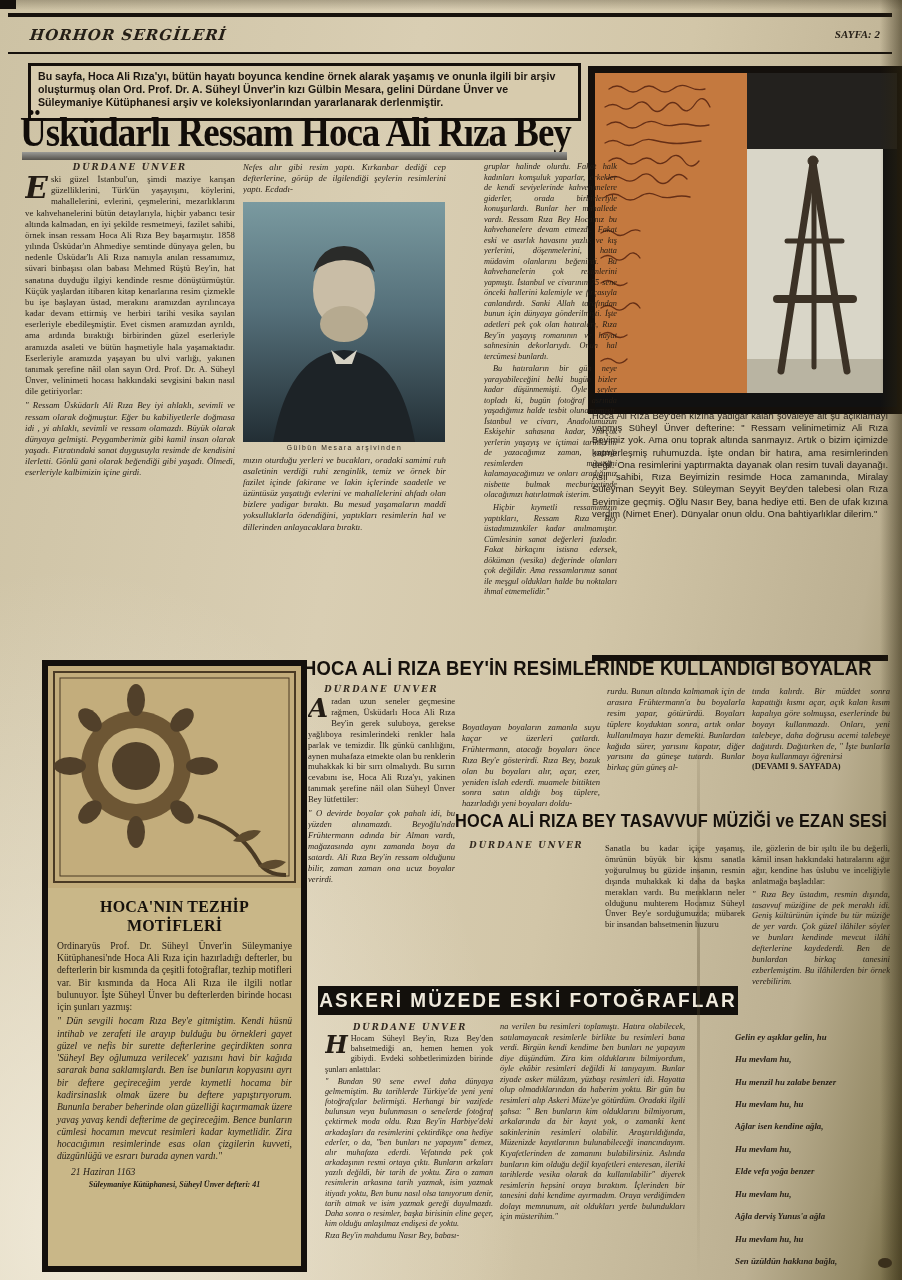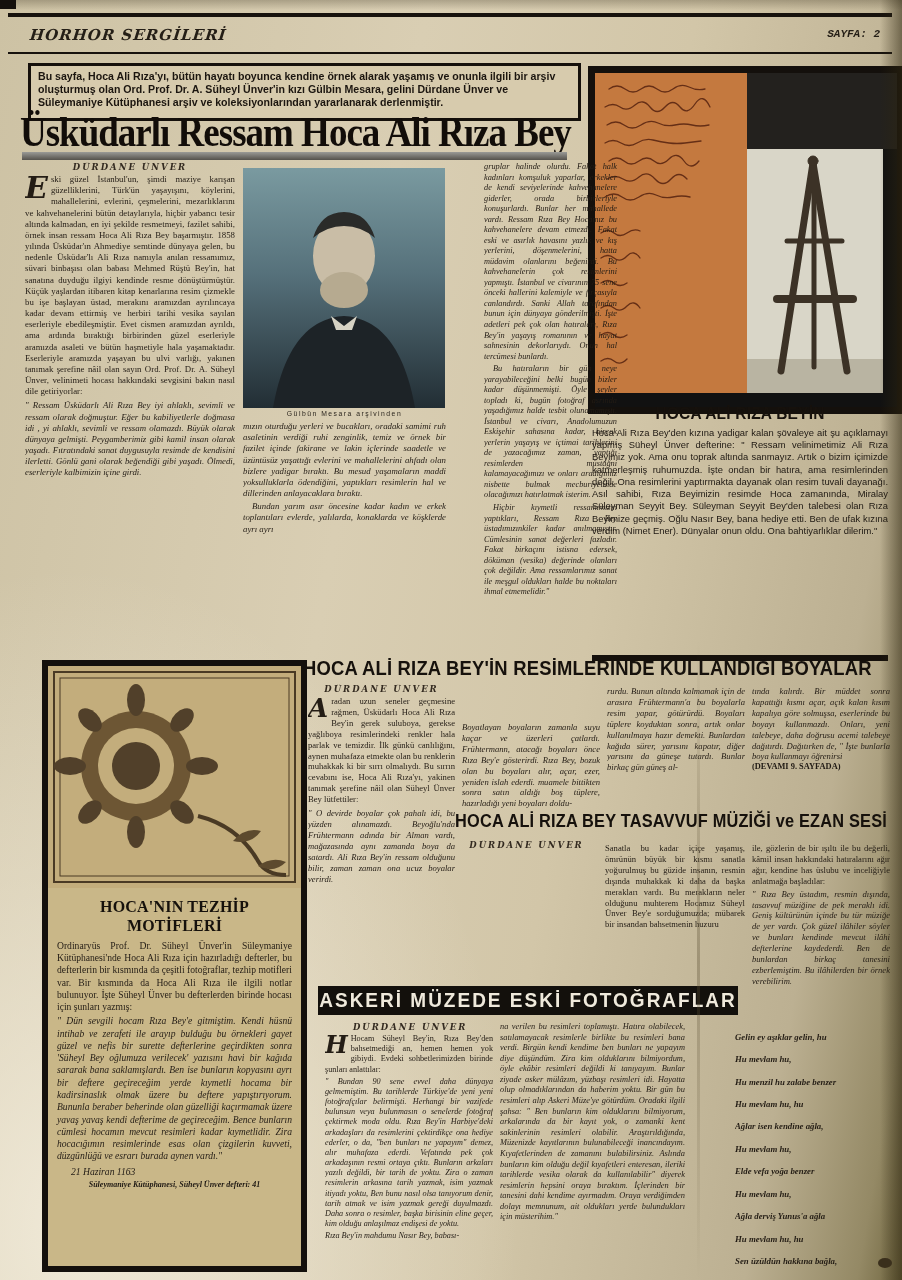--- a/index.html
+++ b/index.html
@@ -25,21 +25,21 @@
   .rule{background:#17120d;}
   .overlay{pointer-events:none;}
 </style>
 </head>
 <body>
 
 <div id="page">
 
   <div class="abs rule" style="left:8px;top:13px;width:884px;height:4px;"></div>
   <div class="abs" style="left:30px;top:26px;font-family:'DejaVu Serif',serif;font-style:italic;font-weight:bold;font-size:15px;letter-spacing:1px;color:#241e16;transform:skewX(-6deg);">HORHOR SERGİLERİ</div>
-  <div class="abs" style="right:22px;top:28px;font-family:Liberation Mono, monospace;font-style:italic;font-weight:bold;font-size:11px;color:#241e16;">SAYFA: 2</div>
+  <div class="abs" style="right:22px;top:28px;font-family:Liberation Serif, serif;font-style:italic;font-weight:bold;font-size:11px;color:#241e16;">SAYFA: 2</div>
   <div class="abs rule" style="left:8px;top:52px;width:884px;height:2px;"></div>
 
   <div class="abs" style="left:28px;top:63px;width:533px;height:44px;border:3px solid #15100b;background:#d7cbad;padding:4px 7px;font-family:'Liberation Sans',sans-serif;font-weight:bold;font-size:10.6px;line-height:1.22;color:#1b150f;">Bu sayfa, Hoca Ali Rıza'yı, bütün hayatı boyunca kendine örnek alarak yaşamış ve onunla ilgili bir arşiv oluşturmuş olan Ord. Prof. Dr. A. Süheyl Ünver'in kızı Gülbin Mesara, gelini Dürdane Ünver ve Süleymaniye Kütüphanesi arşiv ve koleksiyonlarından yararlanarak derlenmiştir.</div>
 
   <div class="abs" style="left:20px;top:108px;width:560px;font-family:'Liberation Serif',serif;font-weight:bold;font-size:37px;letter-spacing:-1px;color:#120d09;white-space:nowrap;transform:scaleY(1.12);transform-origin:left top;">Üsküdarlı Ressam Hoca Ali Rıza Bey</div>
   <div class="abs" style="left:22px;top:152px;width:545px;height:8px;background:linear-gradient(#9a9a96,#55524c);"></div>
 
   <div class="abs" style="left:588px;top:66px;width:302px;height:334px;border:7px solid #14100c;background:#111;display:flex;">
     <div style="width:152px;height:100%;">
       <svg width="152" height="320" viewBox="0 0 152 320" preserveAspectRatio="none">
@@ -81,55 +81,54 @@
 
   <div class="abs col" style="left:25px;top:162px;width:210px;height:498px;">
     <div class="byline">DÜRDANE ÜNVER</div>
     <div class="body-txt" style="font-size:8.8px;">
       <span class="dropcap">E</span><span>ski güzel İstanbul'un, şimdi maziye karışan güzelliklerini, Türk'ün yaşayışını, köylerini, mahallelerini, evlerini, çeşmelerini, mezarlıklarını ve kahvehanelerini bütün detaylarıyla, hiçbir yabancı tesir altında kalmadan, en iyi şekilde resmetmeyi, fazilet sahibi, örnek insan ressam Hoca Ali Rıza Bey başarmıştır. 1858 yılında Üsküdar'ın Ahmediye semtinde dünyaya gelen, bu nedenle Üsküdar'lı Ali Rıza namıyla anılan ressamımız, süvari binbaşısı olan babası Mehmed Rüştü Bey'in, hat sanatına duyduğu ilgiyi kendinde resme dönüştürmüştür. Küçük yaşlardan itibaren kitap kenarlarına resim çizmekle bu işe başlayan üstad, merakını aramızdan ayrılıncaya kadar devam ettirmiş ve herbiri tarihi vesika sayılan eserleriyle ebedileşmiştir. Evet cismen aramızdan ayrıldı, ama ardında bıraktığı birbirinden güzel eserleriyle aramızda asaleti ve bütün haşmetiyle hala yaşamaktadır. Eserleriyle aramızda yaşayan bu ulvi varlığı, yakınen tanımak şerefine nâil olan sayın Ord. Prof. Dr. A. Süheyl Ünver, velinimeti hocası hakkındaki sevgisini bakın nasıl dile getiriyorlar:</span>
     </div>
     <div class="body-txt ital" style="font-size:8.8px;margin-top:3px;">" Ressam Üsküdarlı Ali Rıza Bey iyi ahlaklı, sevimli ve ressam olarak doğmuştur. Eğer bu kabiliyetlerle doğmasa idi , yi ahlaklı, sevimli ve ressam olamazdı. Büyük olarak dünyaya gelmişti. Peygamberimiz gibi kamil insan olarak yaşadı. Fıtratındaki sanat duygusuyla resimde de kendisini ilerletti. Gönlü gani olarak beğendiği gibi yaşadı. Ölmedi, eserleriyle kalbimizin içine girdi.</div>
   </div>
 
   <div class="abs col" style="left:243px;top:162px;width:203px;height:498px;">
+    <div class="body-txt ital" style="font-size:8.8px;">Nefes alır gibi resim yaptı. Kırkanbar dediği cep defterlerine, görüp de ilgilendiği şeylerin resimlerini yaptı. Ecdadı-</div>
     <div style="width:202px;height:240px;margin-top:6px;">
       <svg width="202" height="240" viewBox="0 0 202 240" preserveAspectRatio="none">
         <defs>
           <linearGradient id="pg" x1="0" y1="0" x2="0" y2="1">
             <stop offset="0" stop-color="#7a9aa0"></stop>
               <stop offset=".45" stop-color="#55707a"></stop>
               <stop offset="1" stop-color="#222e34"></stop>
           </linearGradient>
         </defs>
         <rect width="202" height="240" fill="url(#pg)"></rect>
         <path d="M30,240 C42,172 70,150 101,148 C132,150 160,172 172,240 Z" fill="#1d2327"></path>
         <ellipse cx="101" cy="88" rx="31" ry="39" fill="#c9bda6"></ellipse>
         <path d="M70,70 q8,-26 31,-26 q23,0 31,26 q-14,-12 -31,-12 q-17,0 -31,12Z" fill="#2a2b29"></path>
         <ellipse cx="101" cy="122" rx="24" ry="18" fill="#b6aa90"></ellipse>
         <path d="M88,148 l13,10 l13,-10 l-5,14 h-16 Z" fill="#d6d2c4"></path>
       </svg>
     </div>
     <div class="caption" style="margin:2px 0 4px 0;">Gülbün Mesara arşivinden</div>
     <div class="body-txt ital" style="font-size:8.8px;">
         <p>mızın oturduğu yerleri ve bucakları, oradaki samimi ruh asaletinin verdiği ruhi zenginlik, temiz ve örnek bir fazilet içinde fakirane ve lakin içlerinde saadetle ve üzüntüsüz yaşattığı evlerini ve mahallelerini ahfadı olan bizlere yadigar bıraktı. Bu mesud yaşamaların maddi yoksulluklarla ödendiğini, yaptıkları resimlerin hal ve dillerinden anlayacaklara bıraktı.</p>
-        <p>Bundan yarım asır öncesine kadar kadın ve erkek toplantıları evlerde, yalılarda, konaklarda ve köşklerde ayrı ayrı</p>
       </div>
   </div>
 
   <div class="abs col" style="left:452px;top:162px;width:133px;height:500px;margin-left:32px;">
     <div class="body-txt ital" style="font-size:8.3px;">
         <p>gruplar halinde olurdu. Fakat halk kadınları komşuluk yaparlar, erkekler de kendi seviyelerinde kahvehanelere giderler, orada birbirleriyle konuşurlardı. Bunlar her mahallede vardı. Ressam Rıza Bey Hocamız bu kahvehanelere devam etmezdi. Fakat eski ve asırlık havasını yazlık ve kış yerlerini, döşenmelerini, hatta müdavim olanlarını beğenirdi. Bu kahvehanelerin çok resimlerini yapmıştı. İstanbul ve civarının 75 sene önceki hallerini kalemiyle ve fırçasıyla canlandırdı. Sanki Allah tarafından bunun için dünyaya gönderilmişti. İşte adetleri pek çok olan hatıraları, Rıza Bey'in yaşayış romanının ve hayat sahnesinin dekorlarıydı. Onun hal tercümesi bunlardı.</p>
         <p>Bu hatıraların bir gün neye yarayabileceğini belki bugün bizler kadar düşünmemişti. Öyle şeyler topladı ki, bugün fotoğraf asrında yaşadığımız halde tesbit olunamamıştı. İstanbul ve civarı, Anadolumuzun Eskişehir sahasına kadar, birçok yerlerin yaşayış ve içtimai tarihlerini de yazacağımız zaman, yaptığı resimlerden müstağni kalamayacağımızı ve onları aradığımız nisbette bulmak mecburiyetinde olacağımızı hatırlatmak isterim.</p>
         <p>Hiçbir kıymetli ressamımızın yaptıkları, Ressam Rıza Bey üstadımızınkiler kadar anılmamıştır. Cümlesinin sanat değerleri fazladır. Fakat birkaçını istisna edersek, döküman (vesika) değerinde olanları çok değildir. Ama ressamlarımız sanat ile meşgul oldukları halde bu noktaları ihmal etmemelidir."</p>
       </div>
   </div>
 
   <div class="abs" style="left:592px;top:405px;width:296px;height:250px;border-bottom:6px solid #15100b;">
     <div class="sec-head" style="font-size:15.5px;text-align:center;line-height:1.1;">
-      <div>HOCA ALİ RIZA BEYİN</div>
     </div>
     <div style="margin-top:5px;font-family:'Liberation Sans',sans-serif;font-size:9.4px;line-height:1.3;text-align:justify;color:#1e1812;">Hoca Ali Rıza Bey'den kızına yadigar kalan şövaleye ait şu açıklamayı yapmış Süheyl Ünver defterine: " Ressam velinimetimiz Ali Rıza Beyimiz yok. Ama onu toprak altında sanmayız. Artık o bizim içimizde katmerleşmiş ruhumuzda. İşte ondan bir hatıra, ama resimlerinden değil. Ona resimlerini yaptırmakta dayanak olan resim tuvali dayanağı. Asıl sahibi, Rıza Beyimizin resimde Hoca zamanında, Miralay Süleyman Seyyit Bey. Süleyman Seyyit Bey'den talebesi olan Rıza Beyimize geçmiş. Oğlu Nasır Bey, bana hediye etti. Ben de ufak kızına verdim (Nimet Ener). Dünyalar onun oldu. Ona bahtiyarlıklar dilerim."</div>
   </div>
 
   <div class="abs sec-head" style="left:303px;top:656px;width:590px;font-size:19px;white-space:nowrap;transform:scale(.97,1.1);transform-origin:left top;">HOCA ALİ RIZA BEY'İN RESİMLERİNDE KULLANDIĞI BOYALAR</div>
 
   <div class="abs col" style="left:308px;top:684px;width:147px;height:322px;">
     <div class="byline">DÜRDANE ÜNVER</div>
     <div class="body-txt" style="font-size:8.6px;">
       <span class="dropcap" style="font-size:26px;">A</span><span>radan uzun seneler geçmesine rağmen, Üsküdarlı Hoca Ali Rıza Bey'in gerek suluboya, gerekse yağlıboya resimlerindeki renkler hala parlak ve temizdir. İlk günkü canlılığını, aynen muhafaza etmekte olan bu renklerin muhakkak ki bir sırrı olmalıydı. Bu sırrın cevabını ise, Hoca Ali Rıza'yı, yakinen tanımak şerefine nâil olan Süheyl Ünver Bey lütfettiler:</span>

